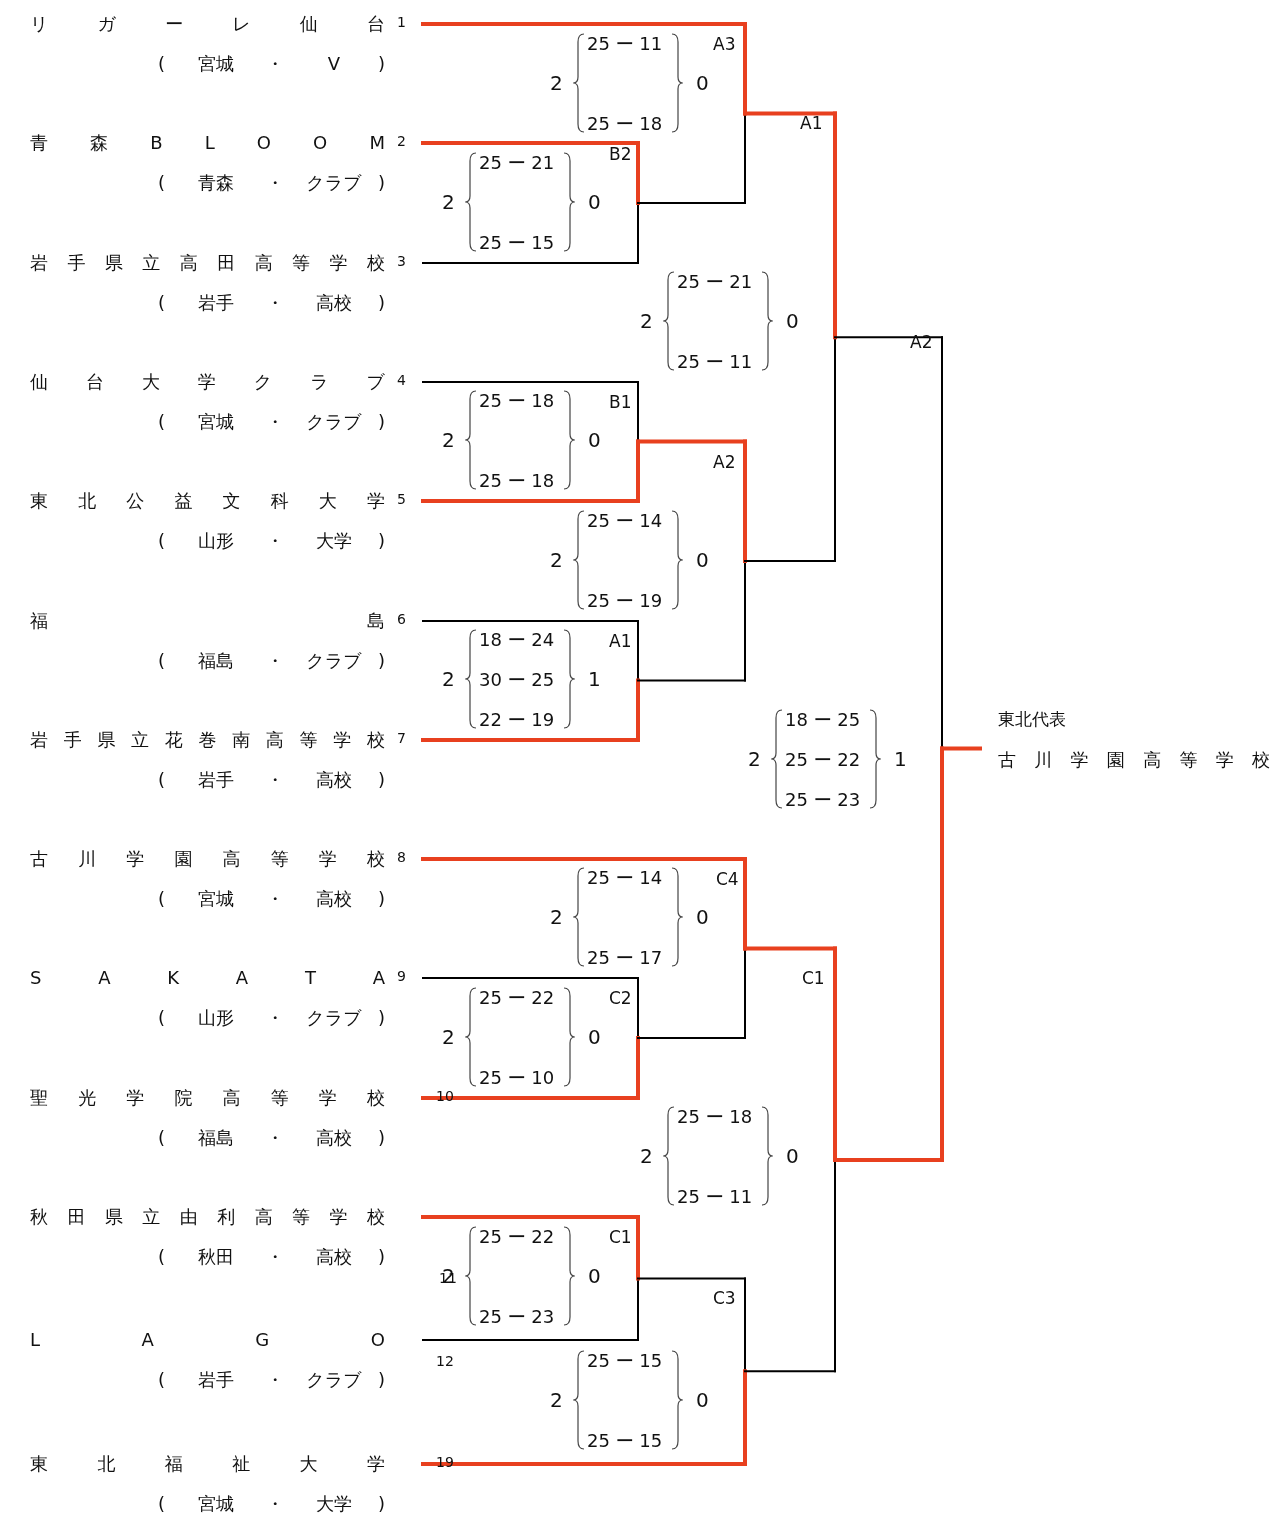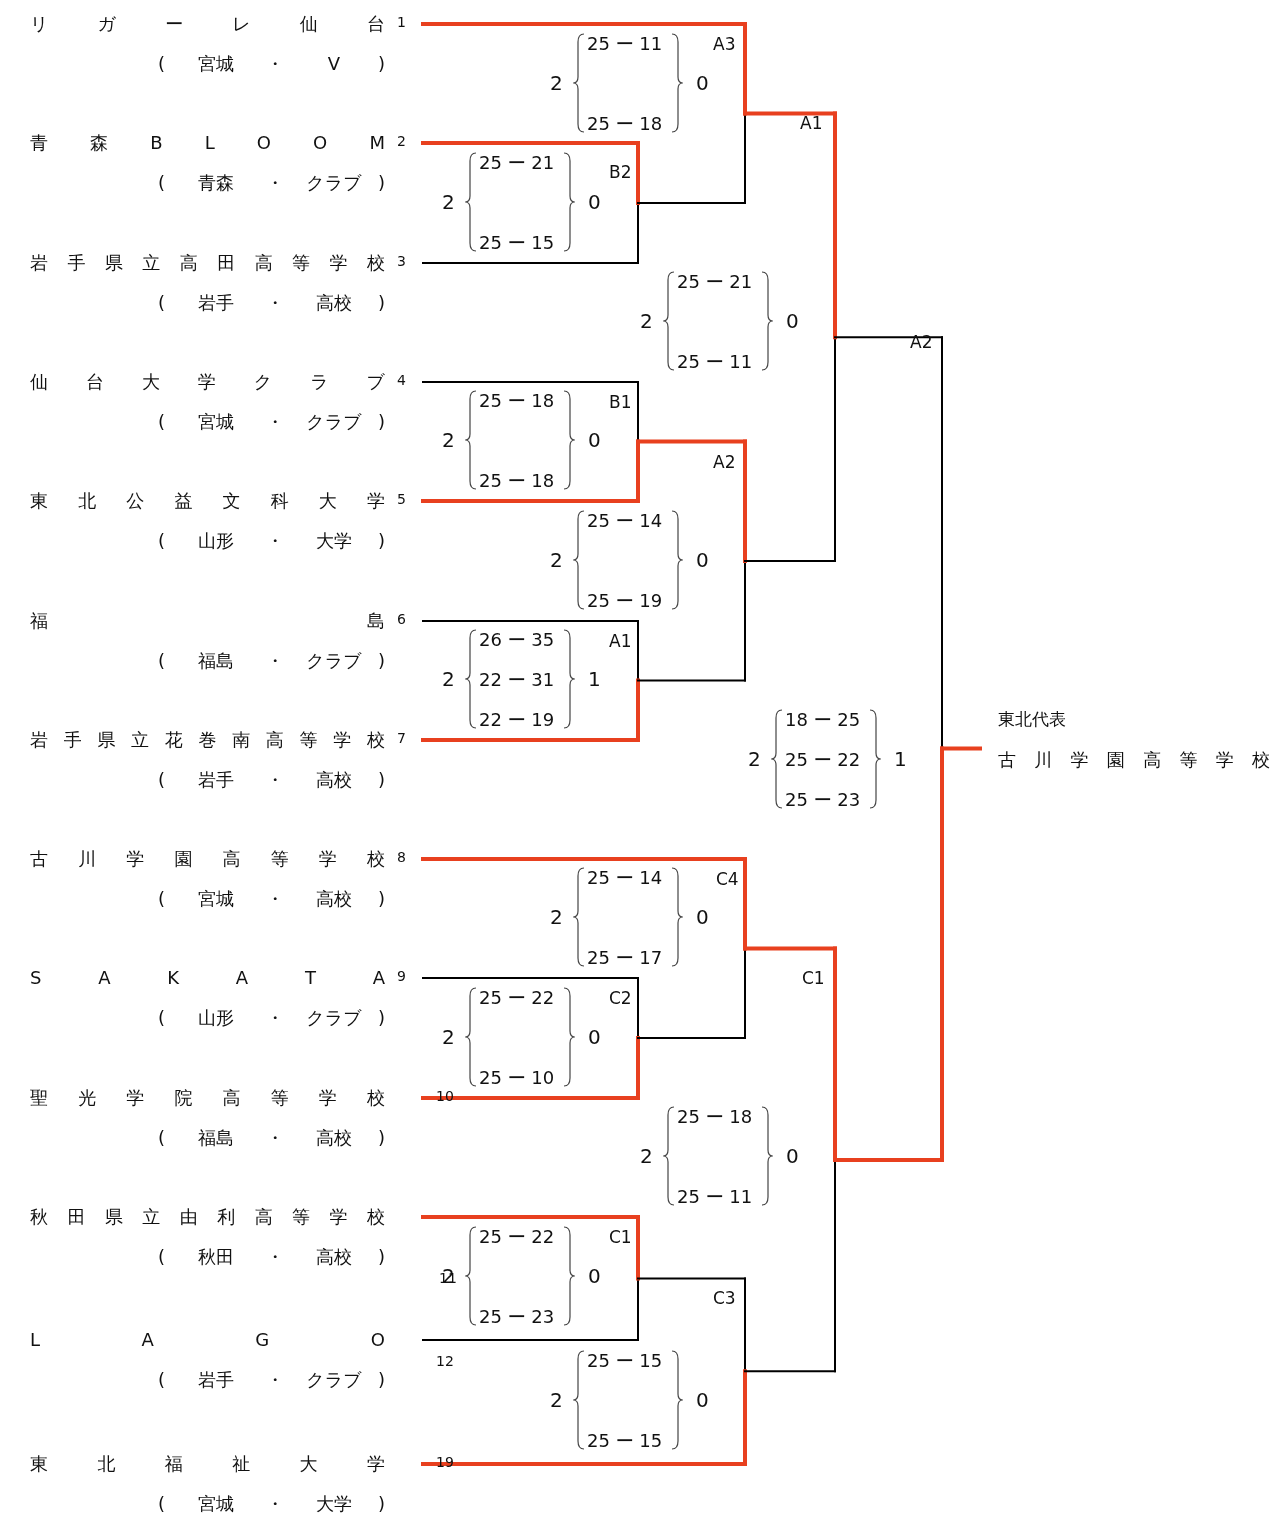--- a/index.html
+++ b/index.html
@@ -325,30 +325,30 @@
       <span class="dot">・</span>
       <span class="cat">大学</span>
       <span class="pc">)</span>
     </div>
   </div>
 <div id="scores">
     <div class="setsL" style="left: 442px; top: 190px;">2</div>
     <div class="setsR" style="left: 588px; top: 190px;">0</div>
     <div class="set" style="left: 479px; top: 151px;">25 ー 21</div>
     <div class="set" style="left: 479px; top: 231px;">25 ー 15</div>
-    <div class="court" style="left: 609px; top: 162px;">B2</div>
+    <div class="court" style="left: 609px; top: 144px;">B2</div>
     <div class="setsL" style="left: 442px; top: 428px;">2</div>
     <div class="setsR" style="left: 588px; top: 428px;">0</div>
     <div class="set" style="left: 479px; top: 389px;">25 ー 18</div>
     <div class="set" style="left: 479px; top: 469px;">25 ー 18</div>
     <div class="court" style="left: 609px; top: 392px;">B1</div>
     <div class="setsL" style="left: 442px; top: 667px;">2</div>
     <div class="setsR" style="left: 588px; top: 667px;">1</div>
-    <div class="set" style="left: 479px; top: 628px;">26 ー 35</div>
-    <div class="set" style="left: 479px; top: 668px;">22 ー 31</div>
+    <div class="set" style="left: 479px; top: 628px;">18 ー 24</div>
+    <div class="set" style="left: 479px; top: 668px;">30 ー 25</div>
     <div class="set" style="left: 479px; top: 708px;">22 ー 19</div>
     <div class="court" style="left: 609px; top: 631px;">A1</div>
     <div class="setsL" style="left: 442px; top: 1025px;">2</div>
     <div class="setsR" style="left: 588px; top: 1025px;">0</div>
     <div class="set" style="left: 479px; top: 986px;">25 ー 22</div>
     <div class="set" style="left: 479px; top: 1066px;">25 ー 10</div>
     <div class="court" style="left: 609px; top: 988px;">C2</div>
     <div class="setsL" style="left: 442px; top: 1264px;">2</div>
     <div class="setsR" style="left: 588px; top: 1264px;">0</div>
     <div class="set" style="left: 479px; top: 1225px;">25 ー 22</div>

